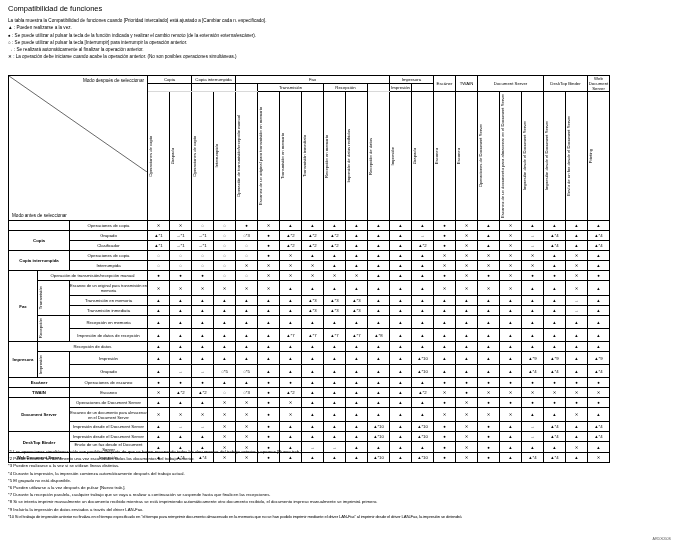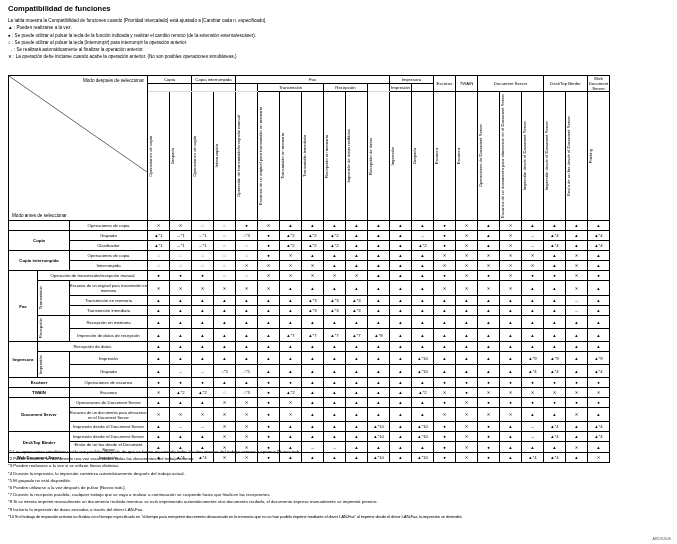--- a/index.html
+++ b/index.html
@@ -1,18 +1,18 @@
 <!DOCTYPE html>
 <html><head>
 <meta charset="utf-8">
 <style>
   html,body{margin:0;padding:0;background:#ffffff;}
   body{width:677px;height:544px;font-family:"Liberation Sans",sans-serif;color:#000;}
   .page{position:relative;width:677px;height:544px;overflow:hidden;}
-  .title{position:absolute;left:8px;top:4px;font-size:7.5px;font-weight:bold;}
+  .title{position:absolute;left:8px;top:4px;font-size:7.5px;font-weight:normal;}
   .intro{position:absolute;left:8px;top:17px;width:660px;font-size:4.6px;line-height:7.3px;}
   .intro div{white-space:nowrap;}
   .tablewrap{position:absolute;left:8px;top:75px;}
   table.fc{border-collapse:collapse;table-layout:fixed;}
   table.fc td,table.fc th{border:0.5px solid #000;padding:0;font-size:4.3px;font-weight:normal;text-align:center;vertical-align:middle;background:#fff;}
   .hdr{background:#d9d9d9;}
   .hdr2{background:#d9d9d9;}
   .rowhdr{background:#d9d9d9;text-align:left;padding-left:2px;font-size:4.4px;}
   .rowhdr.b{font-weight:bold;}
   .rowsub{background:#d9d9d9;text-align:left;padding-left:2px;font-size:4.2px;}

